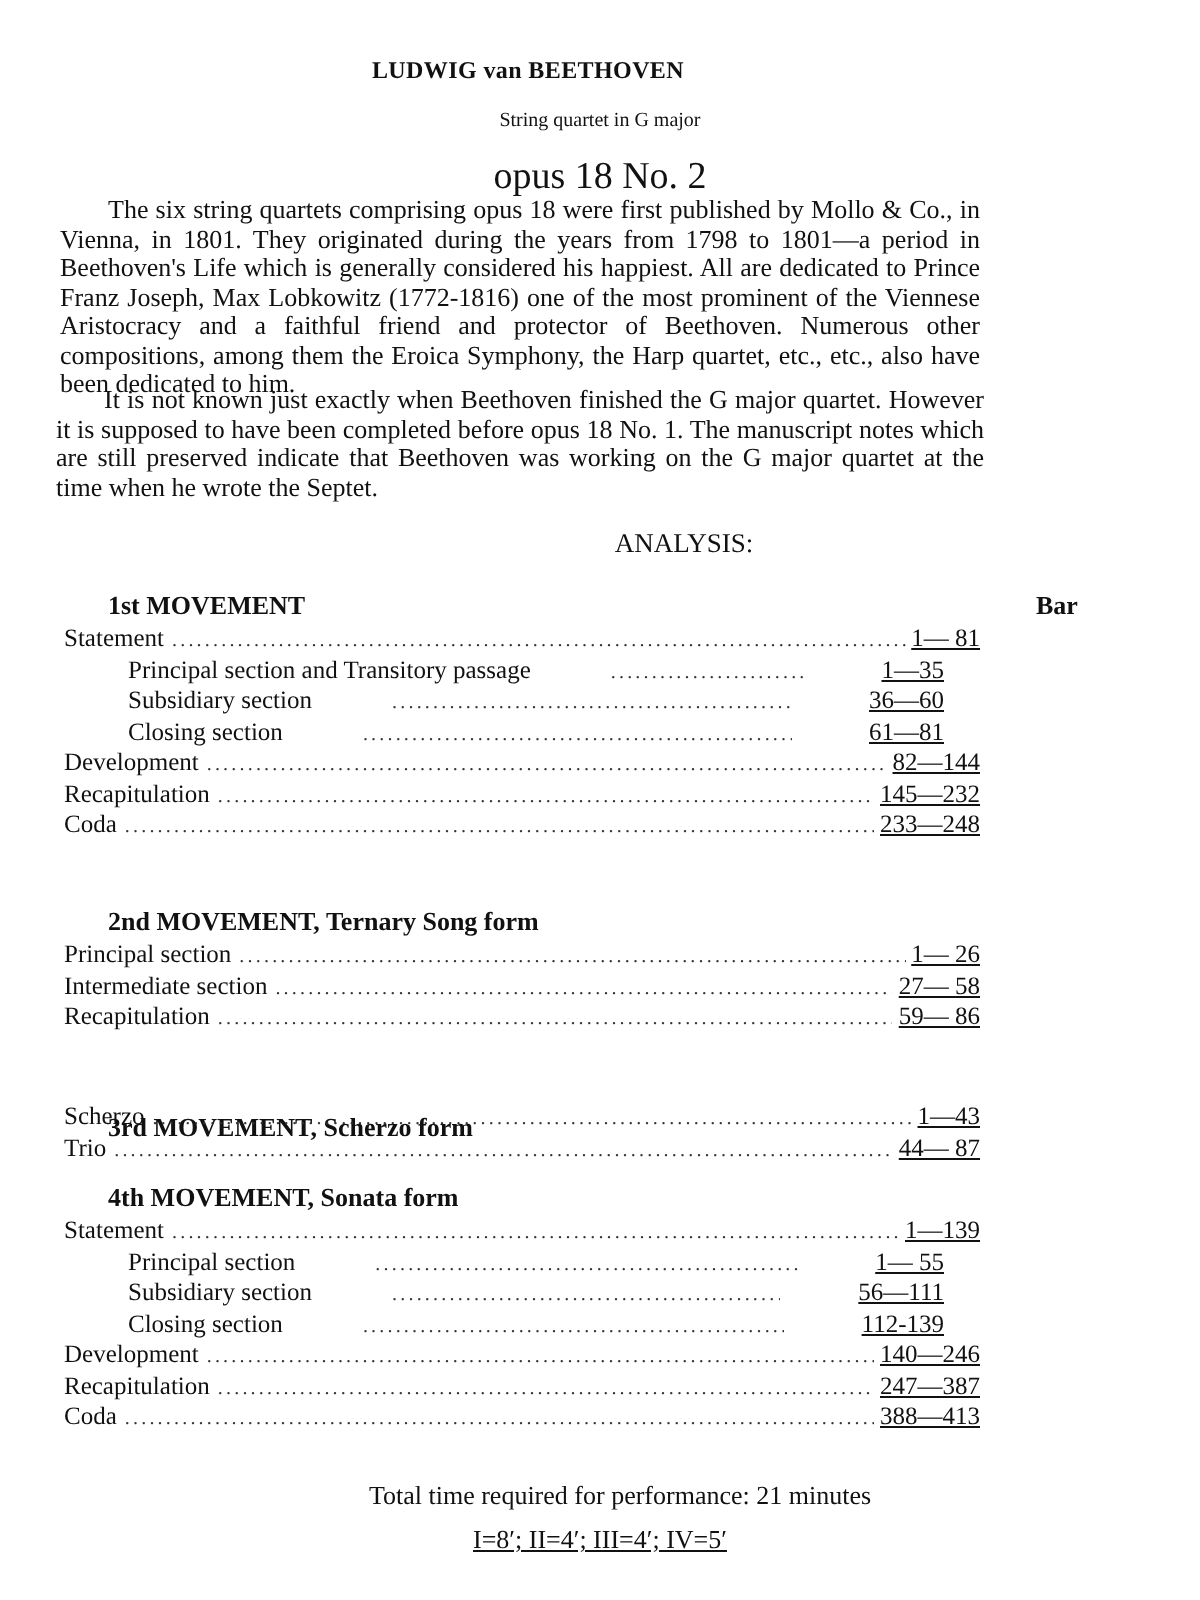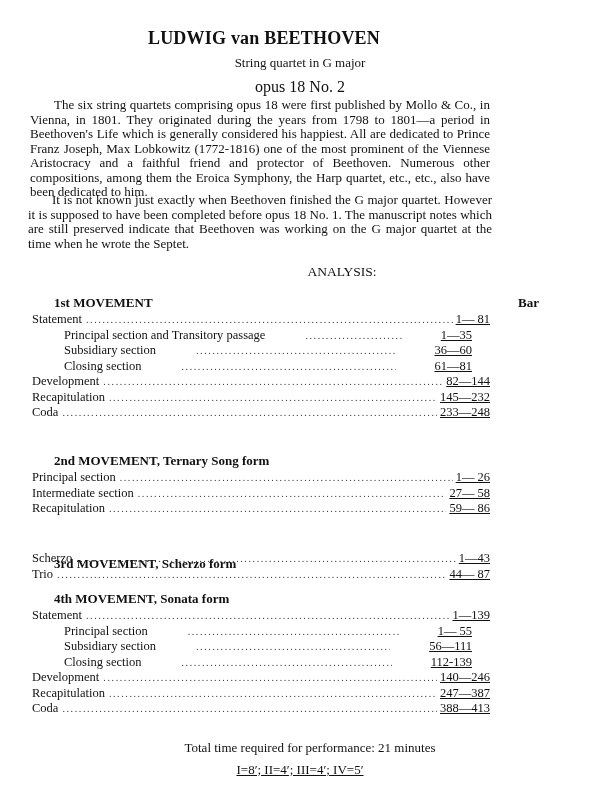--- a/index.html
+++ b/index.html
@@ -4,23 +4,23 @@
   <style>
     html, body { margin: 0; padding: 0; background: #ffffff; }
     body {
       width: 600px; height: 800px; overflow: hidden;
       font-family: "Liberation Serif", "DejaVu Serif", serif;
       color: #111111;
       position: relative;
     }
     .page { position: absolute; left: 0; top: 0; width: 600px; height: 800px; }
     .center { text-align: center; }
-    .title { position: absolute; top: 28px; left: 0; width: 528px; font-weight: bold; font-size: 18px; letter-spacing: 0.2px; }
-    .subtitle { position: absolute; top: 55px; left: 0; width: 600px; font-size: 13px; }
-    .opus { position: absolute; top: 78px; left: 0; width: 600px; font-size: 16px; }
+    .title { position: absolute; top: 28px; left: 0; width: 528px; font-weight: bold; font-size: 12px; letter-spacing: 0.2px; }
+    .subtitle { position: absolute; top: 55px; left: 0; width: 600px; font-size: 10px; }
+    .opus { position: absolute; top: 78px; left: 0; width: 600px; font-size: 19px; }
     .para {
       position: absolute; left: 30px; width: 460px; font-size: 13px; line-height: 14.5px;
       text-align: justify; text-indent: 24px;
     }
     .p1 { top: 98px; left: 30px; width: 460px; }
     .p2 { top: 193px; left: 28px; width: 464px; }
     .analysis { position: absolute; top: 264px; left: 0; width: 600px; font-size: 13.5px; padding-left: 42px; }
 
     .mv-head {
       position: absolute; left: 54px; font-weight: bold; font-size: 13px;

